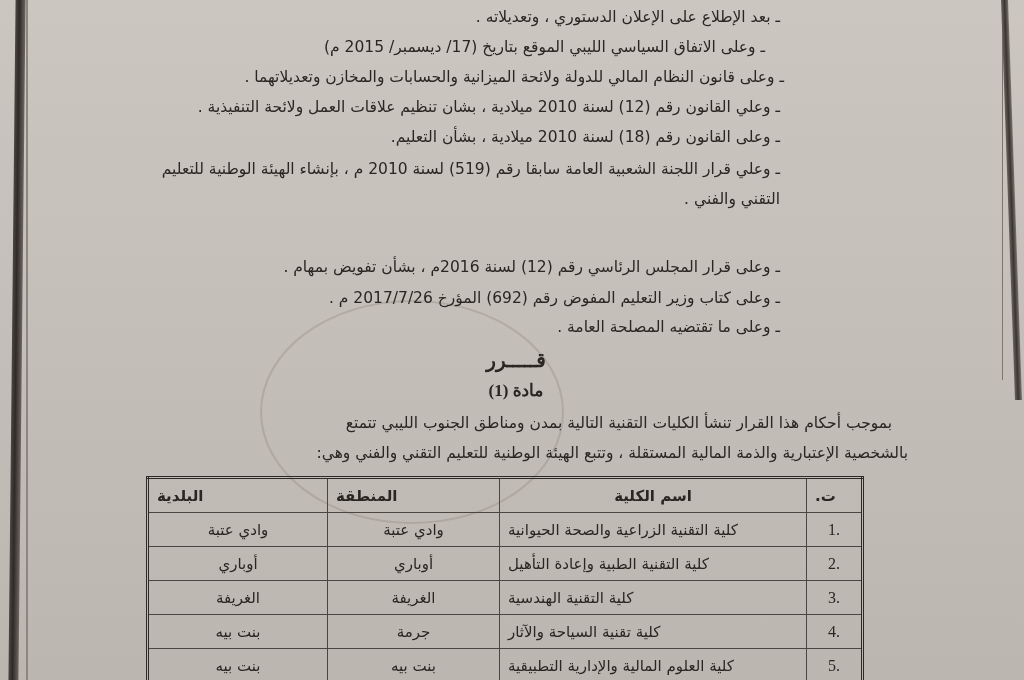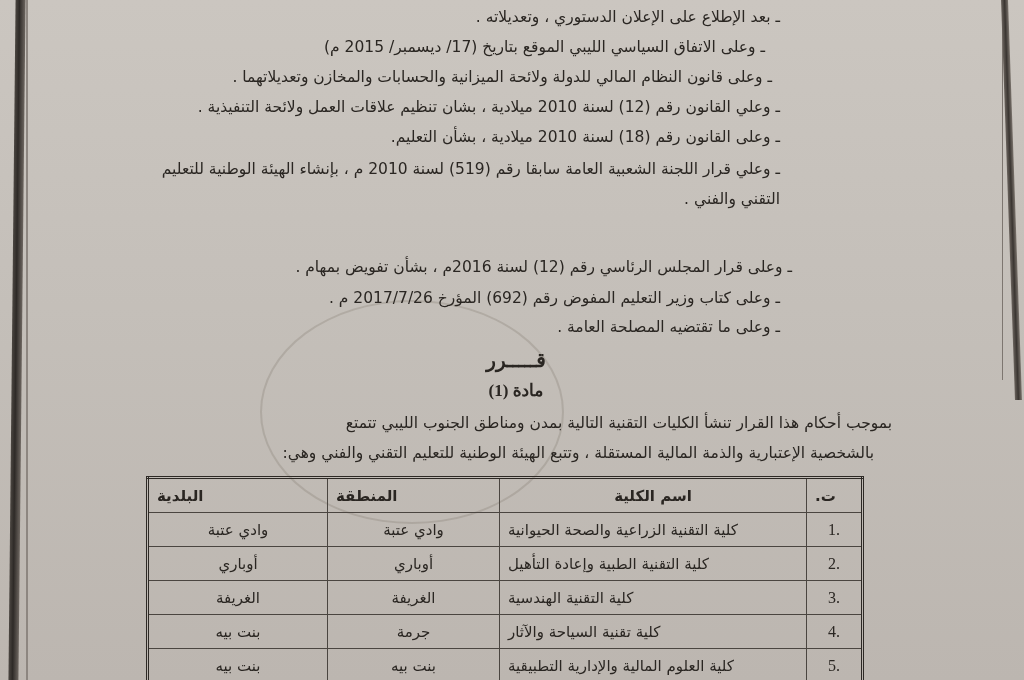--- a/index.html
+++ b/index.html
@@ -70,34 +70,34 @@
 <div class="fold-left"></div>
 <div class="fold-left-edge"></div>
 <div class="fold-right-edge"></div>
 <div class="fold-right"></div>
 
 <div class="page">
   <div class="stamp" style="left:230px; top:300px; width:300px; height:220px;"></div>
 
   <div class="line" style="top:8px; right:222px;">ـ بعد الإطلاع على الإعلان الدستوري ، وتعديلاته .</div>
   <div class="line" style="top:38px; right:237px;">ـ وعلى الاتفاق السياسي الليبي الموقع بتاريخ (17/ ديسمبر/ 2015 م)</div>
-  <div class="line" style="top:68px; right:230px;">ـ وعلى قانون النظام المالي للدولة ولائحة الميزانية والحسابات والمخازن وتعديلاتهما .</div>
+  <div class="line" style="top:68px; right:218px;">ـ وعلى قانون النظام المالي للدولة ولائحة الميزانية والحسابات والمخازن وتعديلاتهما .</div>
   <div class="line" style="top:98px; right:222px;">ـ وعلي القانون رقم (12) لسنة 2010 ميلادية ، بشان تنظيم علاقات العمل ولائحة التنفيذية .</div>
   <div class="line" style="top:128px; right:222px;">ـ وعلى القانون رقم (18) لسنة 2010 ميلادية ، بشأن التعليم.</div>
   <div class="line" style="top:160px; right:222px;">ـ وعلي قرار اللجنة الشعبية العامة سابقا رقم (519) لسنة 2010 م ، بإنشاء الهيئة الوطنية للتعليم</div>
   <div class="line" style="top:190px; right:222px;text-align:right;">التقني والفني .</div>
-  <div class="line" style="top:258px; right:210px;">ـ وعلى قرار المجلس الرئاسي رقم (12) لسنة 2016م ، بشأن تفويض بمهام .</div>
+  <div class="line" style="top:258px; right:222px;">ـ وعلى قرار المجلس الرئاسي رقم (12) لسنة 2016م ، بشأن تفويض بمهام .</div>
   <div class="line" style="top:289px; right:222px;">ـ وعلى كتاب وزير التعليم المفوض رقم (692) المؤرخ 2017/7/26 م .</div>
   <div class="line" style="top:318px; right:222px;">ـ وعلى ما تقتضيه المصلحة العامة .</div>
 
   <div class="center" style="top:348px; font-size:20px; right:0; left:-6px;">قـــــرر</div>
   <div class="center" style="top:380px; font-size:17px; right:0; left:-6px;">مادة (1)</div>
 
   <div class="line" style="top:414px; right:110px;">بموجب أحكام هذا القرار تنشأ الكليات التقنية التالية بمدن ومناطق الجنوب الليبي  تتمتع</div>
-  <div class="line" style="top:444px; right:128px;margin-left:44px;">بالشخصية الإعتبارية والذمة المالية المستقلة ، وتتبع الهيئة الوطنية للتعليم التقني والفني وهي:</div>
+  <div class="line" style="top:444px; right:94px;margin-left:44px;">بالشخصية الإعتبارية والذمة المالية المستقلة ، وتتبع الهيئة الوطنية للتعليم التقني والفني وهي:</div>
 
   <table class="colleges">
     <thead>
       <tr>
         <th class="num">ت.</th>
         <th class="name" style="text-align:center">اسم الكلية</th>
         <th class="region">المنطقة</th>
         <th class="muni">البلدية</th>
       </tr>
     </thead>

